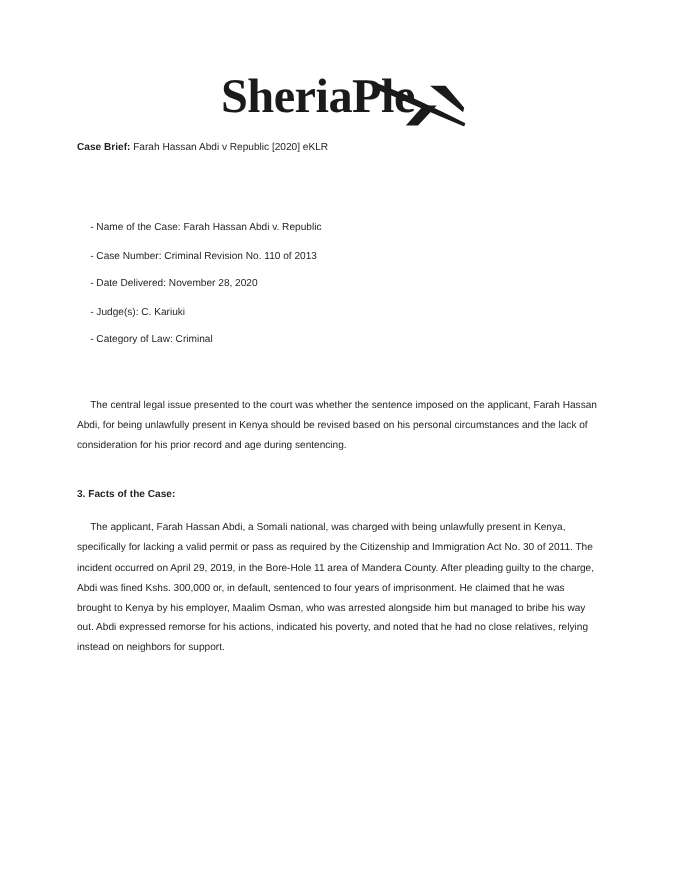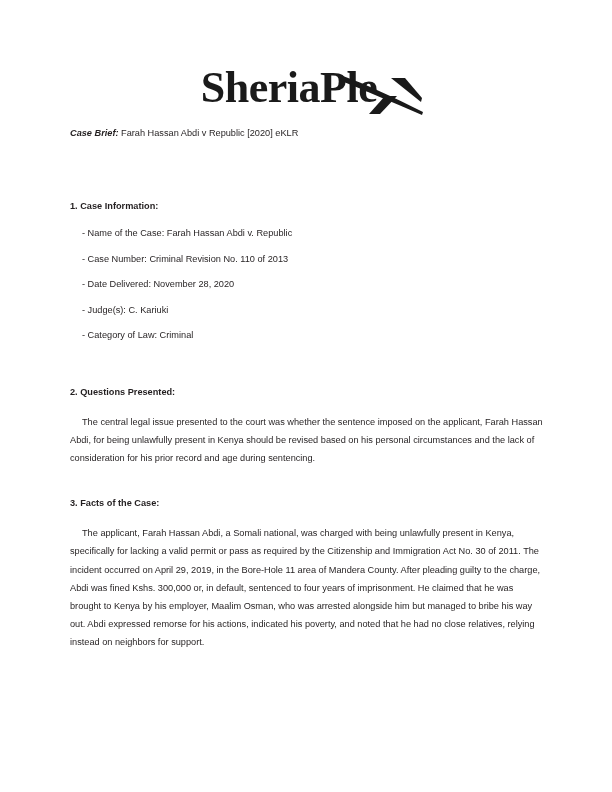--- a/index.html
+++ b/index.html
@@ -62,21 +62,21 @@
   
   .case-brief {
     position: absolute;
     left: 70px;
     top: 127px;
     width: 476px;
     font-size: 9.2px;
     line-height: 13px;
     color: #231f20;
   }
-  .case-brief .lbl { font-weight: bold; font-style: italic; }
+  .case-brief .lbl { font-weight: bold; }
 
   .content {
     position: absolute;
     left: 70px;
     top: 200px;
     width: 476px;
   }
 
   .section { margin: 0 0 0 0; }
 
@@ -127,34 +127,32 @@
     </div>
   </div>
 
   <div class="case-brief">
     <span class="lbl">Case Brief:</span><span> Farah Hassan Abdi v Republic [2020] eKLR</span>
   </div>
 
   <div class="content">
 
     <div class="section">
-      <div class="section-heading">1. Case Information:</div>
       <ul class="list">
         <li class="list-item">- Name of the Case: Farah Hassan Abdi v. Republic</li>
         <li class="list-item">- Case Number: Criminal Revision No. 110 of 2013</li>
         <li class="list-item">- Date Delivered: November 28, 2020</li>
         <li class="list-item">- Judge(s): C. Kariuki</li>
         <li class="list-item">- Category of Law: Criminal</li>
       </ul>
     </div>
 
     <div class="sec-gap-1"></div>
 
     <div class="section">
-      <div class="section-heading">2. Questions Presented:</div>
       <p class="para">The central legal issue presented to the court was whether the sentence imposed on the applicant, Farah Hassan Abdi, for being unlawfully present in Kenya should be revised based on his personal circumstances and the lack of consideration for his prior record and age during sentencing.</p>
     </div>
 
     <div class="sec-gap-2"></div>
 
     <div class="section">
       <div class="section-heading">3. Facts of the Case:</div>
       <p class="para">The applicant, Farah Hassan Abdi, a Somali national, was charged with being unlawfully present in Kenya, specifically for lacking a valid permit or pass as required by the Citizenship and Immigration Act No. 30 of 2011. The incident occurred on April 29, 2019, in the Bore-Hole 11 area of Mandera County. After pleading guilty to the charge, Abdi was fined Kshs. 300,000 or, in default, sentenced to four years of imprisonment. He claimed that he was brought to Kenya by his employer, Maalim Osman, who was arrested alongside him but managed to bribe his way out. Abdi expressed remorse for his actions, indicated his poverty, and noted that he had no close relatives, relying instead on neighbors for support.</p>
     </div>
 

